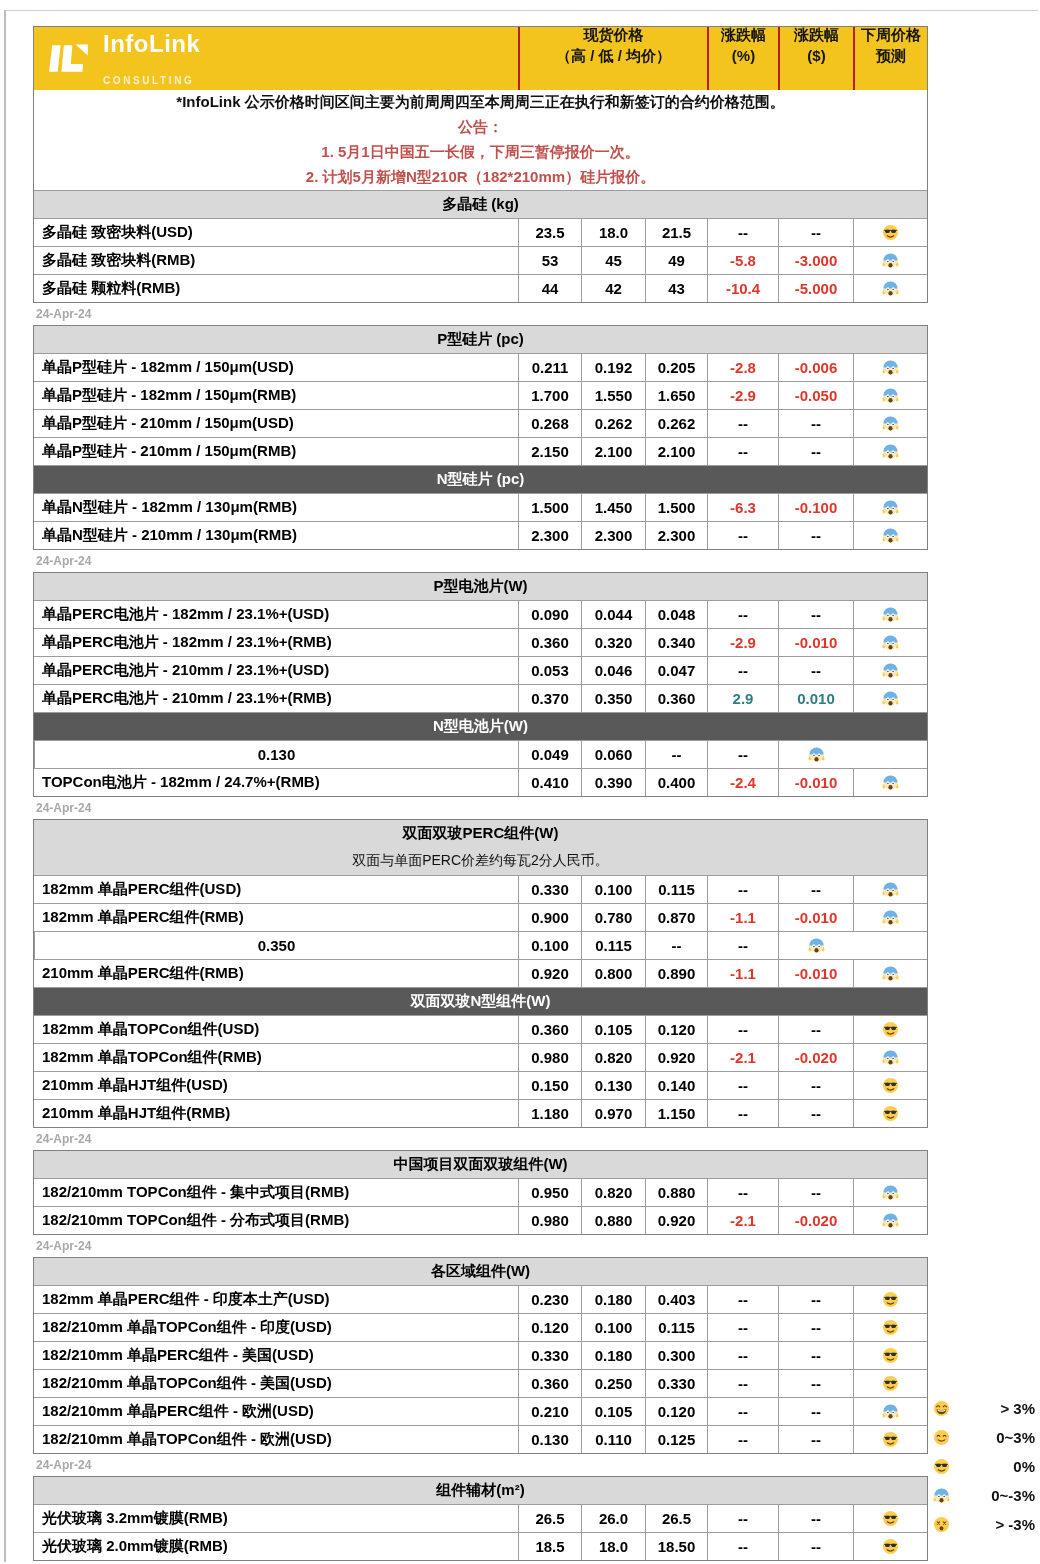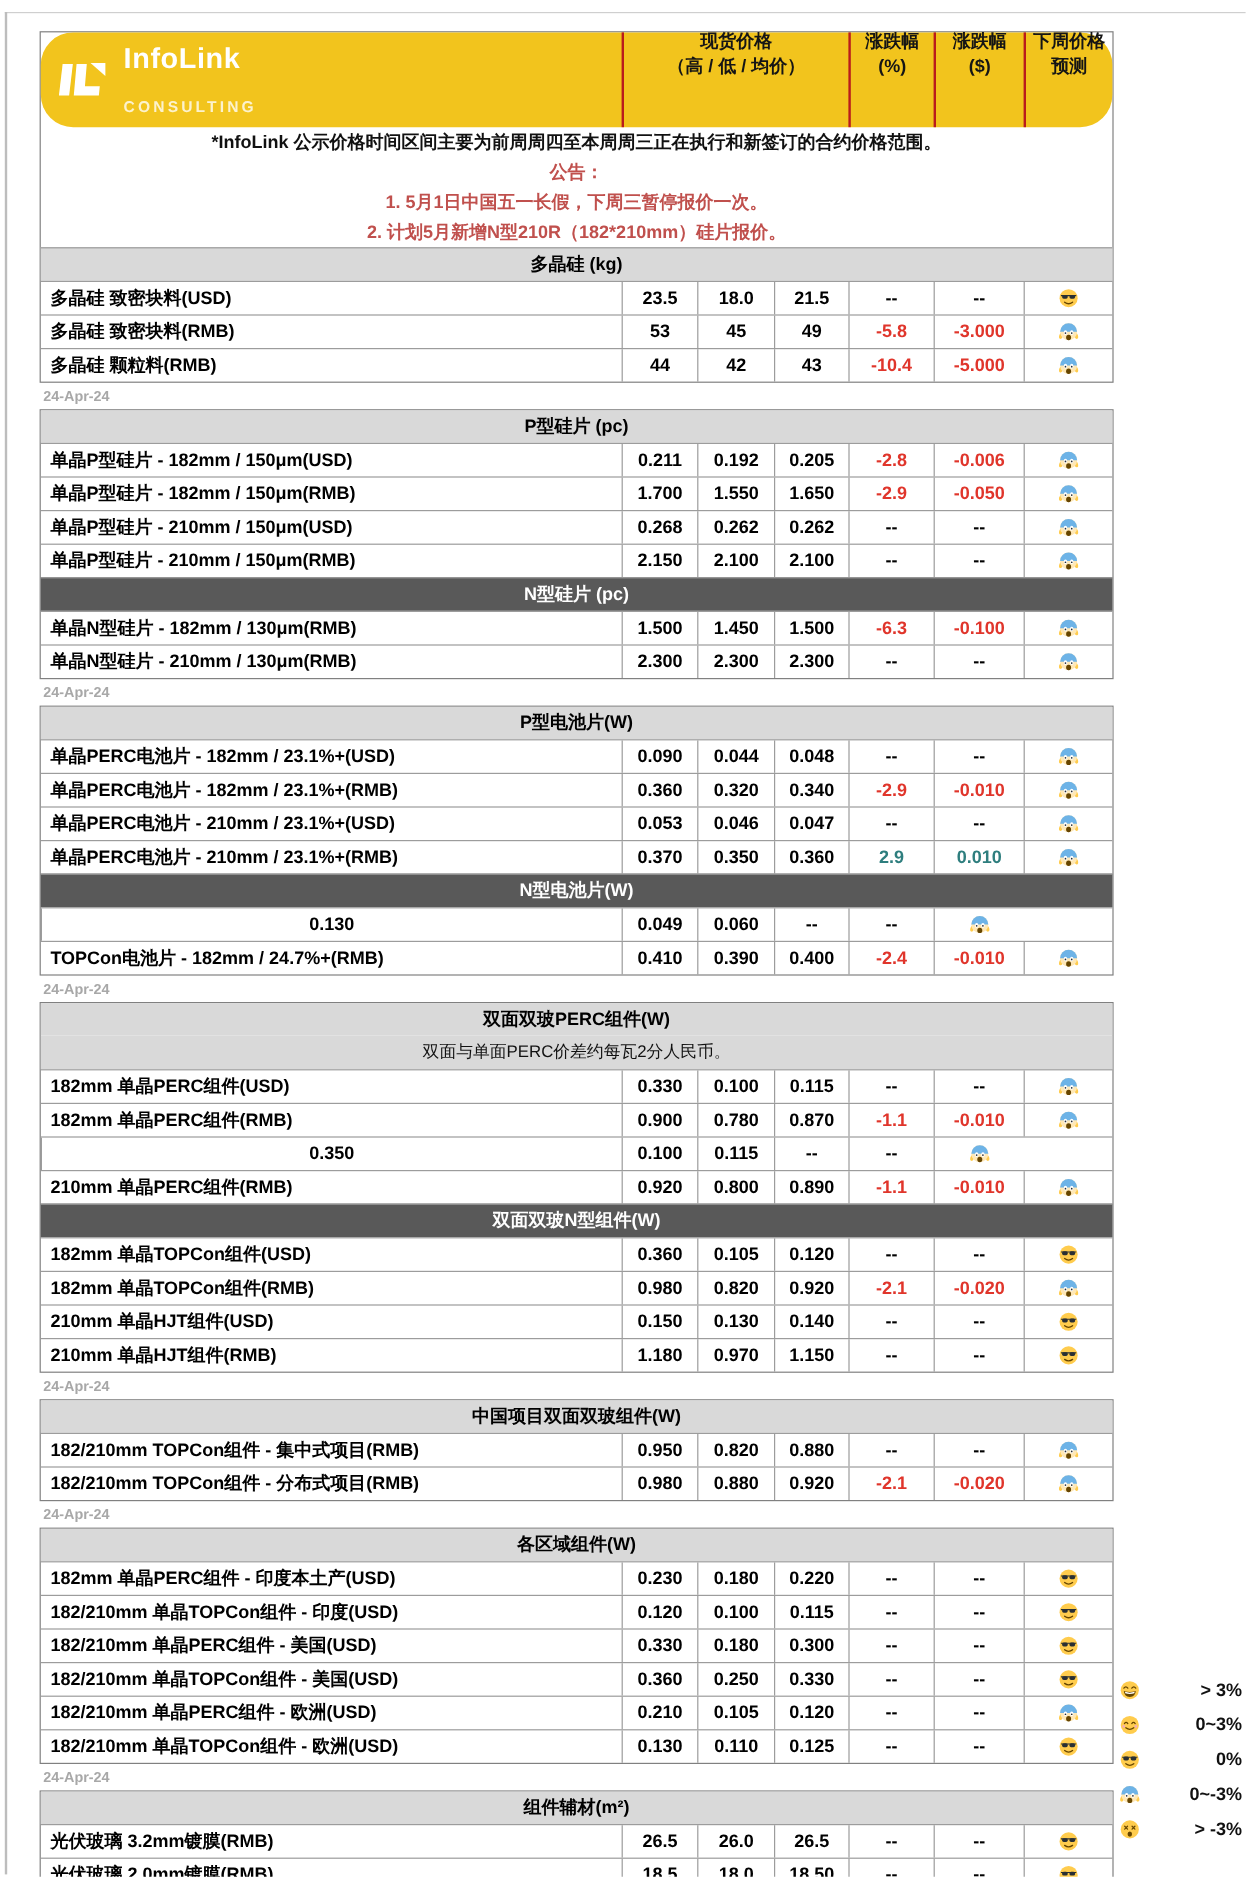--- a/index.html
+++ b/index.html
@@ -9,27 +9,27 @@
   .frame-top  { position: absolute; left: 4px; top: 10px; width: 1034px; height: 1px; background: #cfcfcf; }
   .frame-left { position: absolute; left: 4px; top: 10px; width: 2px; height: 1552px; background: #bdbdbd; }
 
   .page { position: absolute; left: 33px; top: 26px; width: 895px; }
 
   .card { border: 1px solid #808080; background: #fff; width: 895px; }
   .date-stamp { height: 22px; display: flex; align-items: center; color: #a8a8a8;
     font-size: 12px; font-weight: 700; padding-left: 3px; }
 
   
-  .band { display: grid; grid-template-columns: 484px 189px 71px 75px 74px; height: 79px; background: #f2c41d; border-radius: 27px; }
+  .band { display: grid; grid-template-columns: 484px 189px 71px 75px 74px; height: 63px; background: #f2c41d; }
   .band-cell { border-left: 2px solid #b91c1c; display: flex; flex-direction: column; align-items: center;
     justify-content: flex-start; gap: 4px; font-weight: 700; font-size: 15px; color: #151515; line-height: 1.1; }
   .band-cell.logo-cell { border-left: none; flex-direction: row; justify-content: flex-start; padding-left: 12px; }
   .logo-wrap { display: flex; align-items: center; gap: 9px; }
   .logo-text .name { color: #fff; font-size: 24px; font-weight: 700; letter-spacing: .5px; }
-  .logo-text .sub  { color: rgba(255,255,255,.78); font-size: 13px; font-weight: 700; letter-spacing: 2.6px; margin-top: 18px; }
+  .logo-text .sub  { color: rgba(255,255,255,.78); font-size: 10px; font-weight: 700; letter-spacing: 2.6px; margin-top: 18px; }
 
   
   .notice-line { height: 25px; display: flex; align-items: center; justify-content: center;
     font-weight: 700; font-size: 15px; color: #111; }
   .notice-line.announce { color: #c0504d; }
 
   
   .sec-head { height: 28px; display: flex; align-items: center; justify-content: center;
     font-weight: 700; font-size: 15px; background: #d9d9d9; color: #000; border-top: 1px solid #9c9c9c; }
   .card > .sections:first-child > .sec-head:first-child { border-top: none; height: 27px; }
@@ -659,21 +659,21 @@
       <div class="date-stamp">24-Apr-24</div>
       <div class="card">
         <div class="sections">
           <div class="sec-head">
             <span>各区域组件(W)</span>
           </div>
           <div class="row">
             <div class="cell label">182mm 单晶PERC组件 - 印度本土产(USD)</div>
             <div class="cell ">0.230</div>
             <div class="cell ">0.180</div>
-            <div class="cell ">0.220</div>
+            <div class="cell ">0.403</div>
             <div class="cell ">--</div>
             <div class="cell ">--</div>
             <div class="cell icon-cell">
               <svg viewBox="0 0 36 36">
                 <circle cx="18" cy="18" r="16" fill="#FFCC4D"></circle>
                 <path d="M4.5 13.5 H31.5" stroke="#292F33" stroke-width="2" fill="none"></path>
                 <rect x="6.5" y="12.3" width="10" height="6.8" rx="3" fill="#292F33"></rect>
                 <rect x="19.5" y="12.3" width="10" height="6.8" rx="3" fill="#292F33"></rect>
                 <path d="M11 25 Q18 30.5 25 25" stroke="#664500" stroke-width="2.4" fill="none" stroke-linecap="round"></path>
               </svg>

